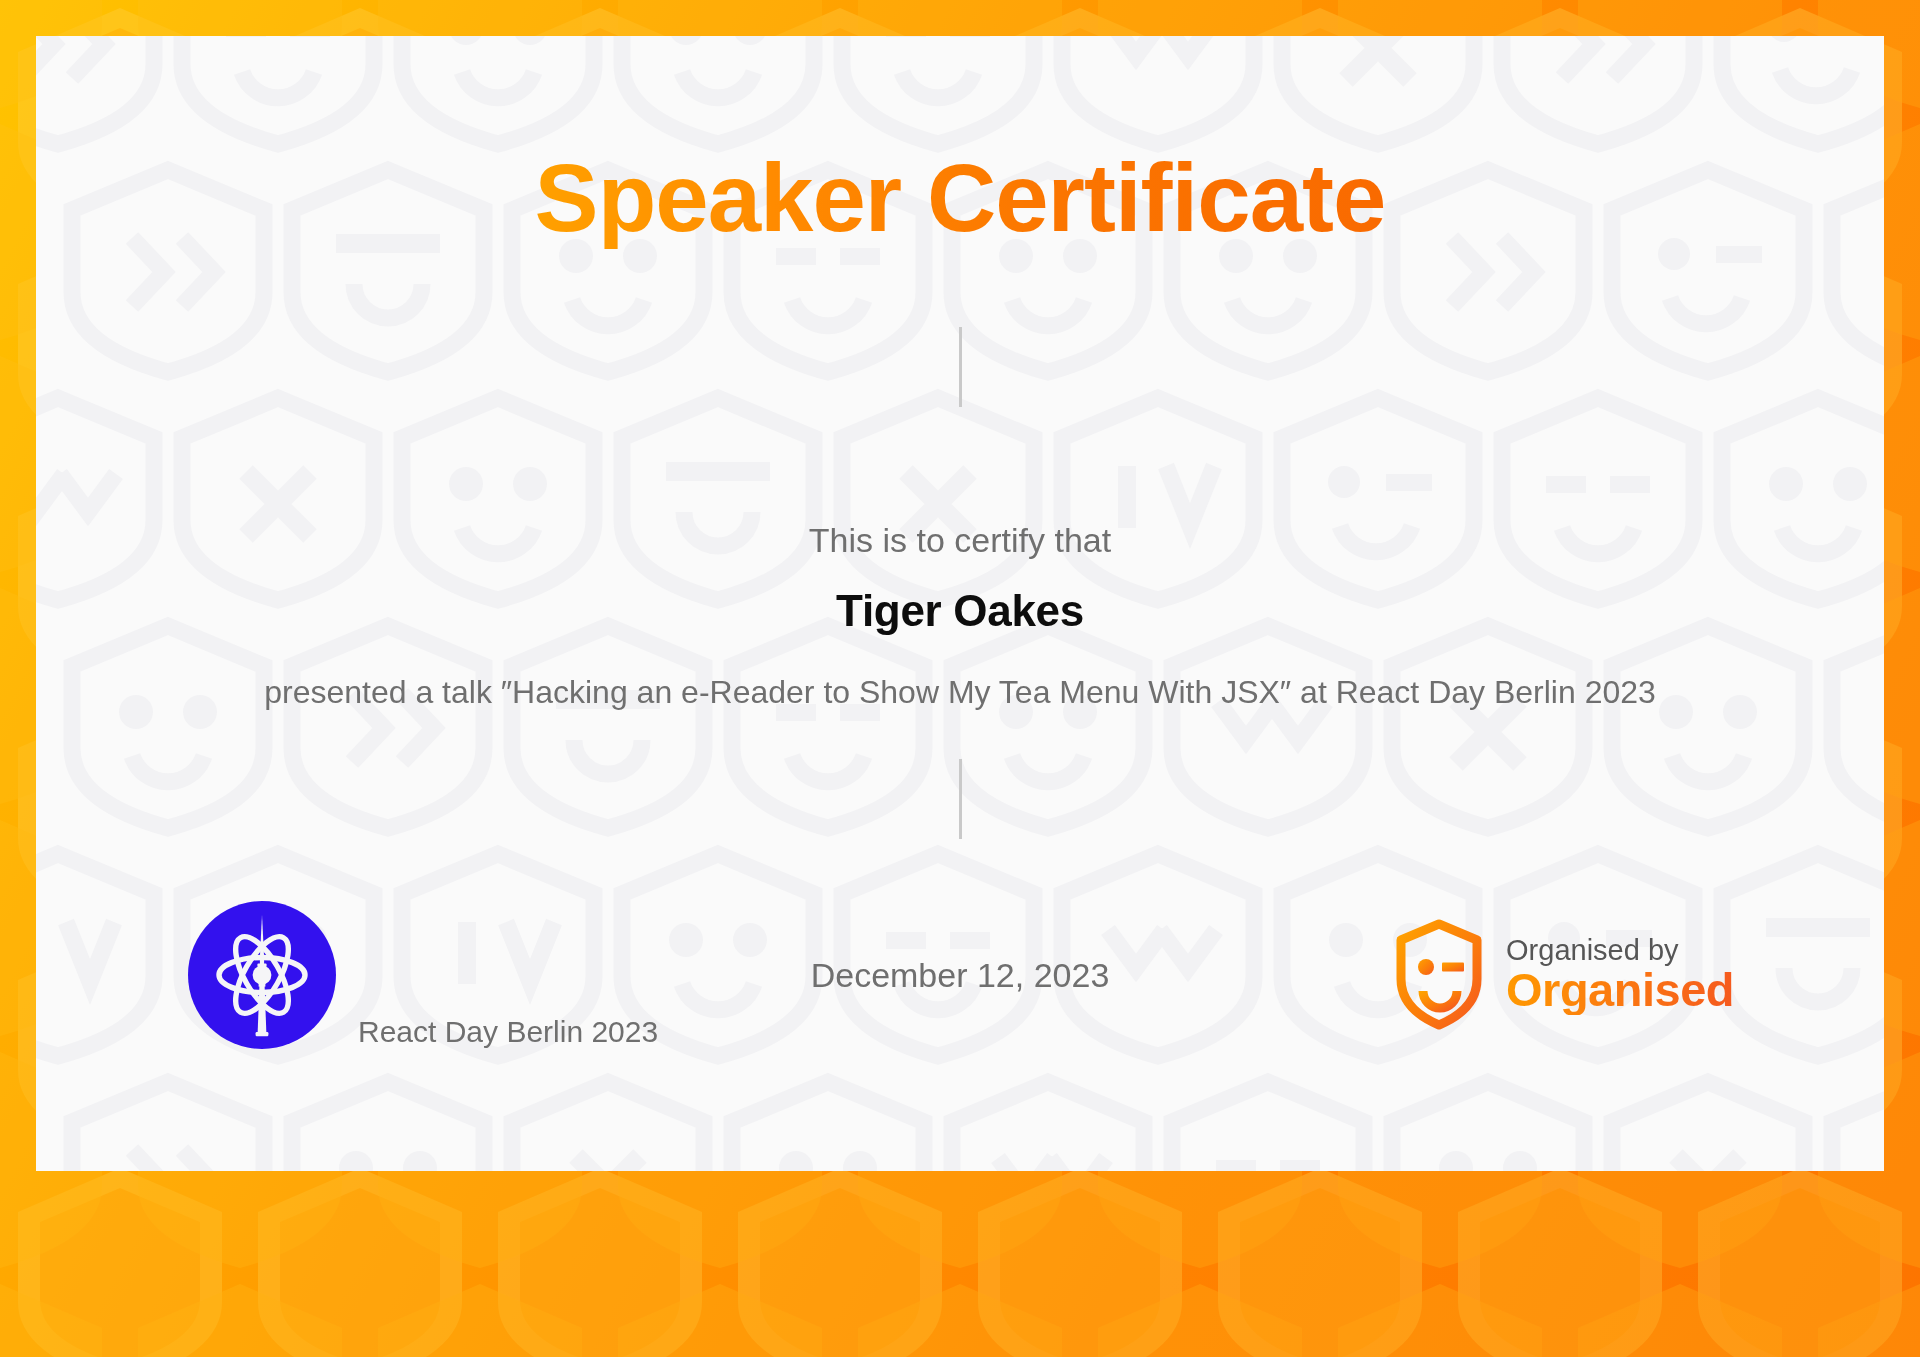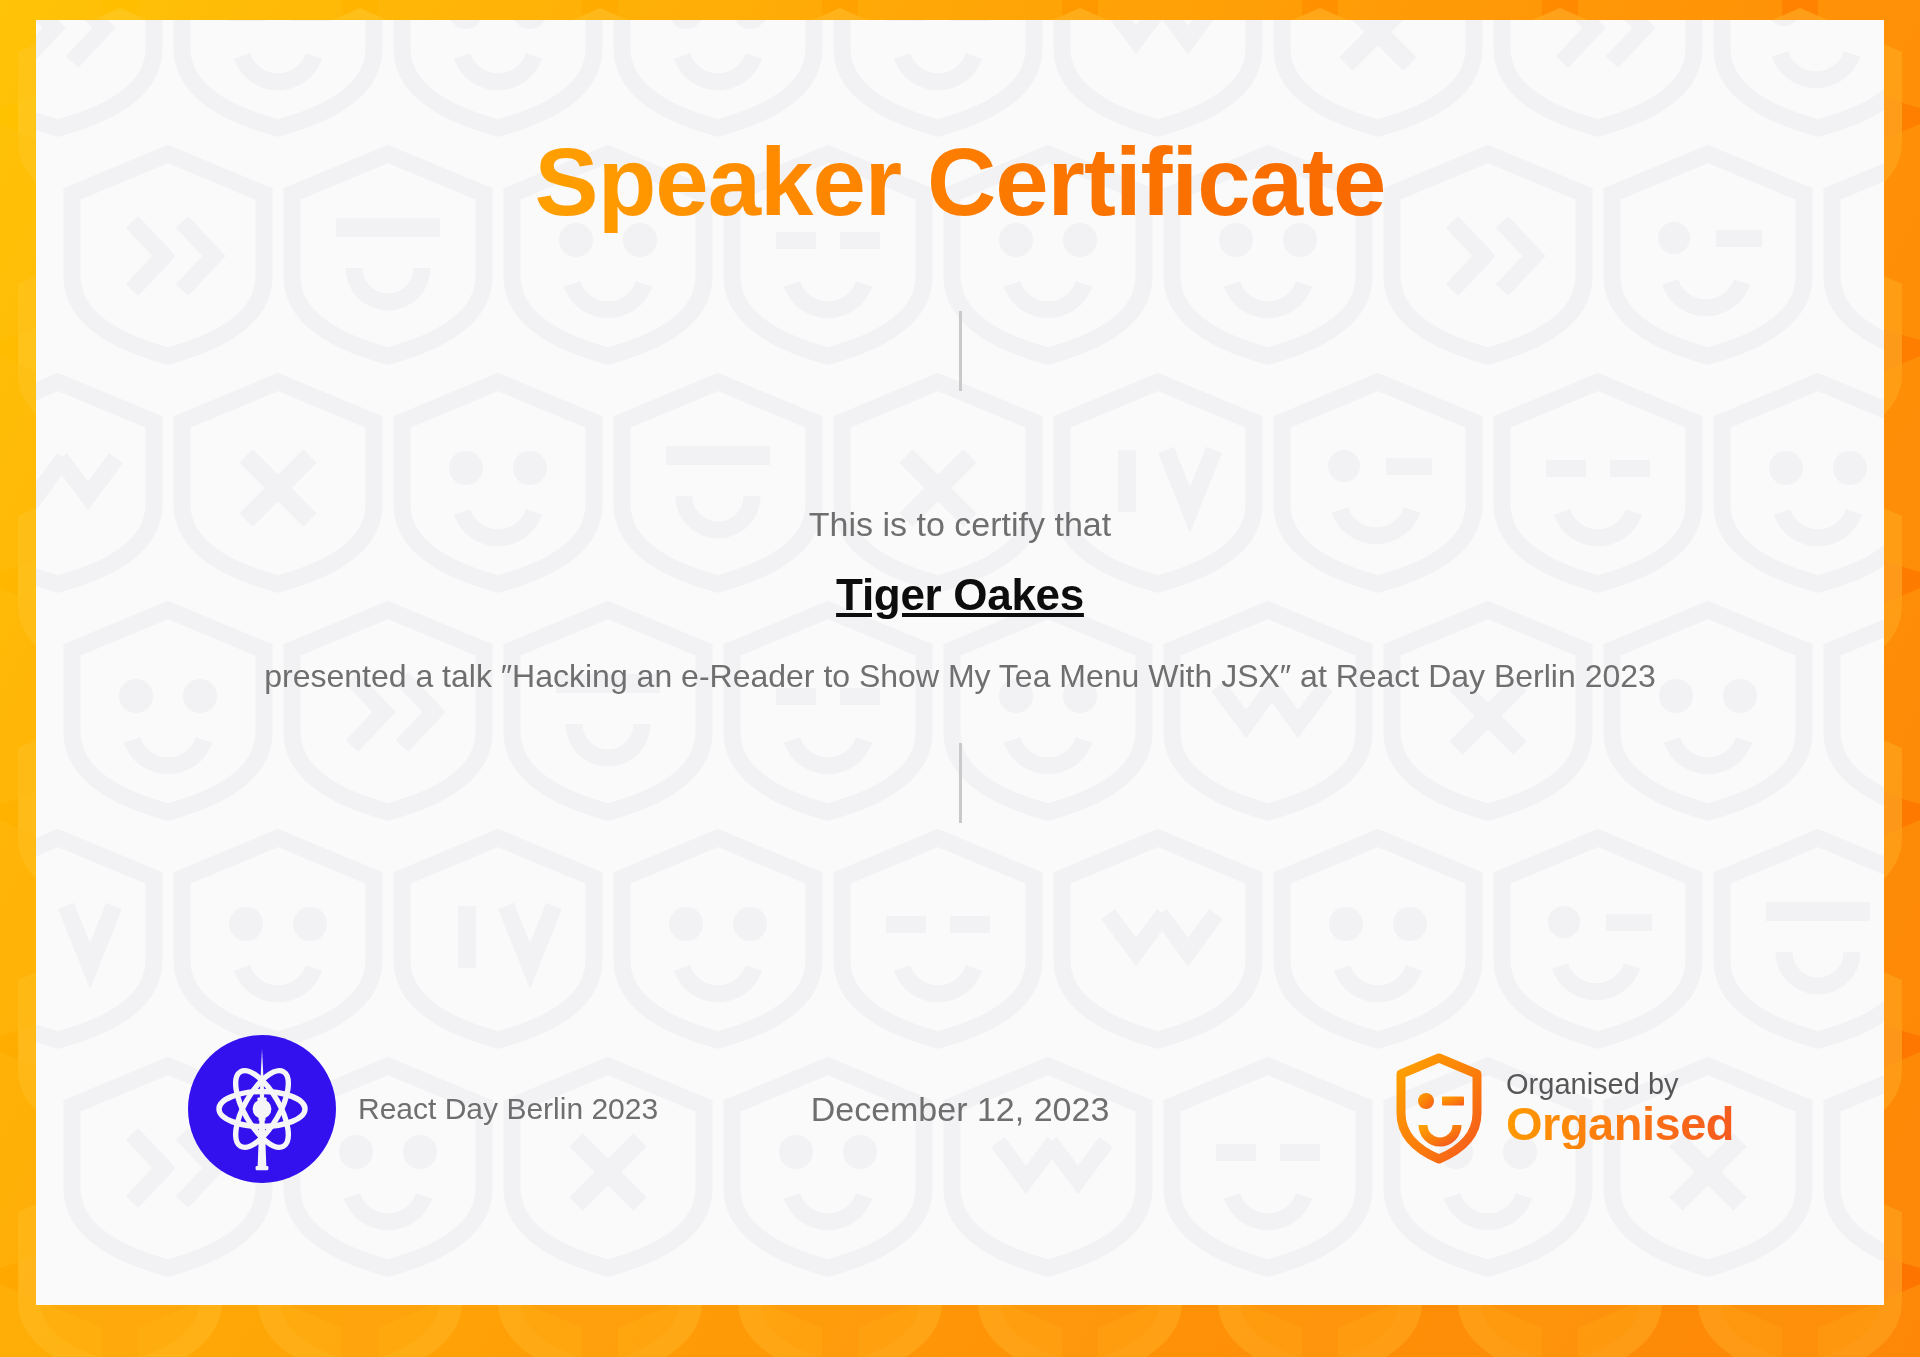--- a/index.html
+++ b/index.html
@@ -21,22 +21,22 @@
   
   .border-pattern{
     position:absolute; inset:0;
     opacity:.55;
     pointer-events:none;
   }
 
   
   .card{
     position:absolute;
-    left:36px; top:20px;
-    width:1848px; height:1285px;
+    left:36px; top:36px;
+    width:1848px; height:1135px;
     background:#fafafa;
     overflow:hidden;
   }
   .card-pattern{
     position:absolute; inset:0;
     pointer-events:none;
   }
   .card-inner{
     position:absolute; inset:0;
     display:flex; flex-direction:column;
@@ -72,21 +72,20 @@
     font-size:34px;
     color:#6f6f6f;
     font-weight:400;
   }
   .recipient{
     margin-top:26px;
     font-size:44px;
     font-weight:bold;
     color:#0d0d0d;
     letter-spacing:-.3px;
-    text-decoration:underline;
   }
   .talk{
     margin-top:34px;
     width:1500px;
     text-align:center;
     font-size:32px;
     line-height:1.4;
     color:#6f6f6f;
     font-weight:400;
   }
@@ -96,21 +95,21 @@
     position:absolute;
     left:0; right:0;
     bottom:122px;
     height:148px;
     display:flex;
     align-items:center;
   }
   .footer-left{
     position:absolute;
     left:152px;
-    display:flex; align-items:center; gap:22px;
+    display:flex; align-items:flex-end; gap:22px;
   }
   .footer-center{
     position:absolute;
     left:0; right:0;
     text-align:center;
     font-size:34px;
     color:#6f6f6f;
   }
   .footer-right{
     position:absolute;

